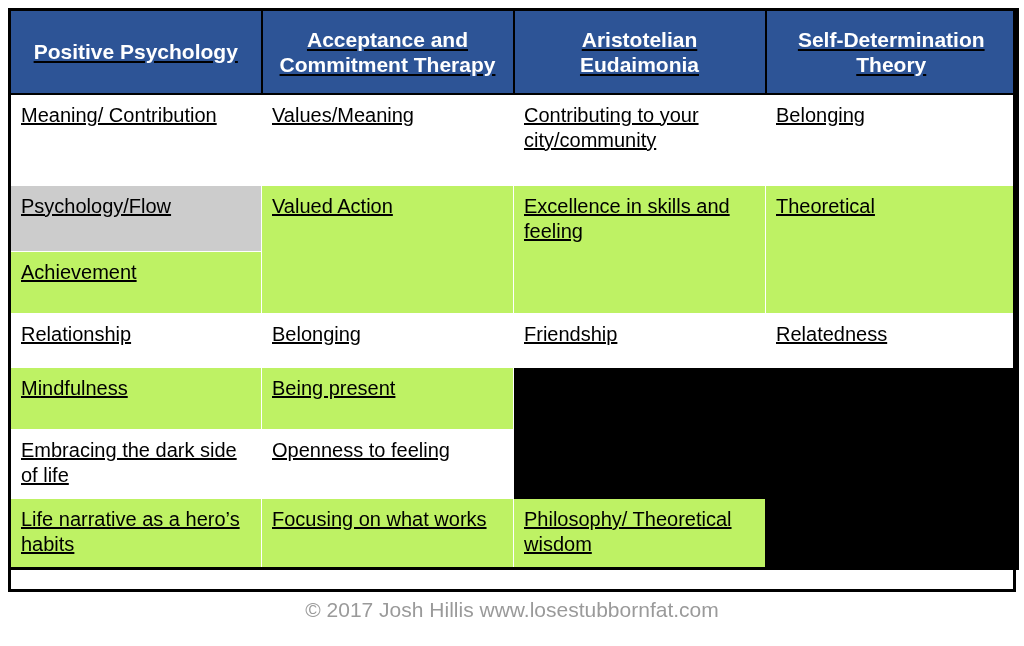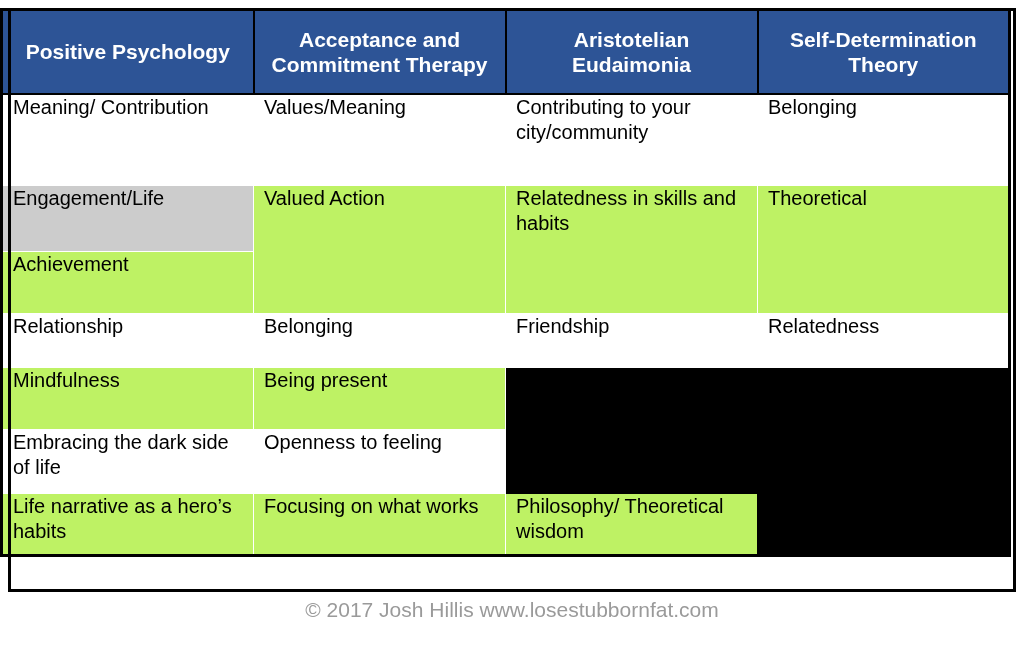--- a/index.html
+++ b/index.html
@@ -17,23 +17,24 @@
 
   .page {
     position: relative;
     width: 1024px;
     height: 646px;
     box-sizing: border-box;
   }
 
   .table-wrap {
     position: absolute;
-    left: 0;
+    left: 8px;
     top: 8px;
     width: 1008px;
+    text-decoration: underline;
   }
 
   table.matrix {
     border-collapse: collapse;
     table-layout: fixed;
     width: 1008px;
     border: 3px solid #000000;
   }
 
   table.matrix col.c0 { width: 252px; }
@@ -51,21 +52,21 @@
     padding: 10px 8px;
     border: 2px solid #000000;
     vertical-align: middle;
     height: 84px;
     box-sizing: border-box;
   }
 
   tbody td {
     font-size: 20px;
     line-height: 1.25;
-    padding: 0 10px 10px 10px;
+    padding: 8px 10px 10px 10px;
     border: 1px solid #ffffff;
     vertical-align: top;
     background: #ffffff;
     box-sizing: border-box;
   }
 
   tbody td.shade-light { background: #bef264; }
   tbody td.shade-mid   { background: #cccccc; }
   tbody td.shade-black { background: #000000; color: #000000; border-color: #000000; }
 
@@ -120,23 +121,23 @@
         </tr>
       </thead>
       <tbody>
         <tr class="r0">
           <td>Meaning/ Contribution</td>
           <td>Values/Meaning</td>
           <td>Contributing to your city/community</td>
           <td>Belonging</td>
         </tr>
         <tr class="r1">
-          <td class="shade-mid">Engagement/Life</td>
+          <td class="shade-mid">Psychology/Flow</td>
           <td class="shade-light" rowspan="2">Valued Action</td>
-          <td class="shade-light" rowspan="2">Relatedness in skills and habits</td>
+          <td class="shade-light" rowspan="2">Excellence in skills and feeling</td>
           <td class="shade-light" rowspan="2">Theoretical</td>
         </tr>
         <tr class="r2">
           <td class="shade-light">Achievement</td>
         </tr>
         <tr class="r3">
           <td>Relationship</td>
           <td>Belonging</td>
           <td>Friendship</td>
           <td>Relatedness</td>

